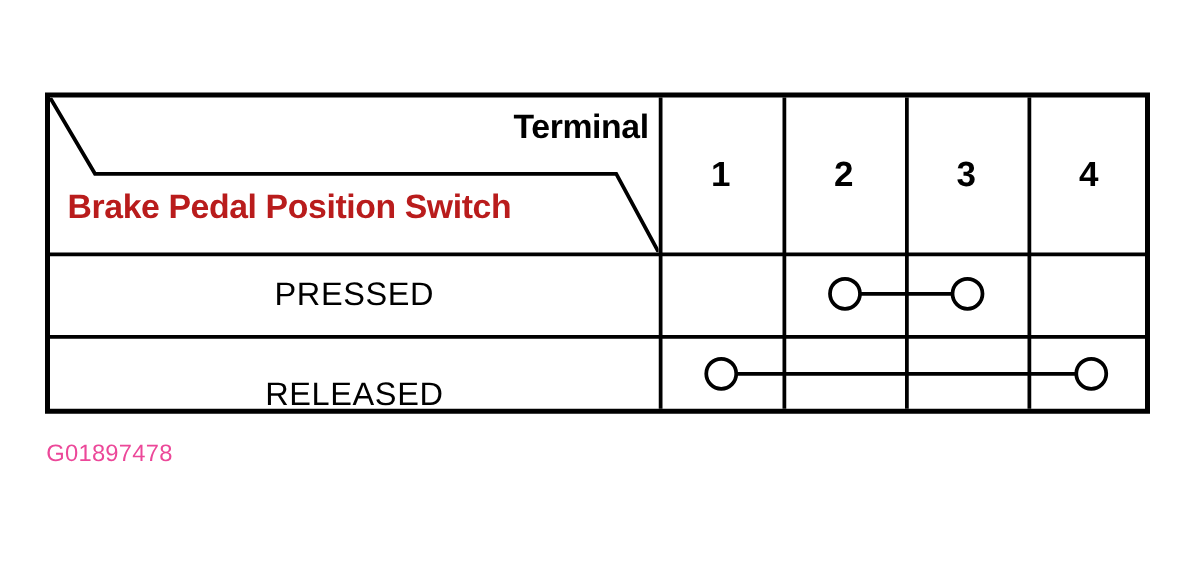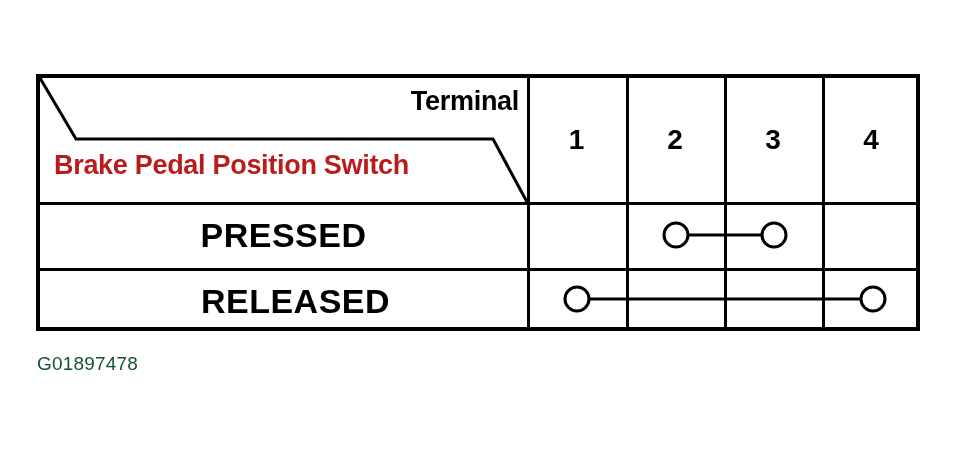--- a/index.html
+++ b/index.html
@@ -116,47 +116,47 @@
   .term-num.n4 { left: 782px; width: 98px; }
 
   
   .state-label {
     position: absolute;
     left: 0;
     width: 487px;
     display: flex;
     align-items: center;
     justify-content: center;
-    font-size: 34px;
-    font-weight: bold;
+    font-size: 26px;
+    font-weight: normal;
     font-stretch: condensed;
     color: #000000;
     letter-spacing: 0.5px;
   }
   .state-label.r1 { top: 124px; height: 66px; }
-  .state-label.r2 { top: 192px; height: 63px; margin-left: 12px; }
+  .state-label.r2 { top: 206px; height: 63px; }
 
   
   .contacts {
     position: absolute;
     left: 0;
     top: 0;
     width: 100%;
     height: 100%;
     pointer-events: none;
   }
 
   
   .caption {
     position: absolute;
     left: 37px;
     top: 353px;
     font-size: 19px;
     font-weight: normal;
-    color: #14532d;
+    color: #ec4899;
     letter-spacing: 0.2px;
     white-space: nowrap;
   }
 </style>
 </head>
 <body>
 
 <div id="figure">
 
   <div class="table-frame">

